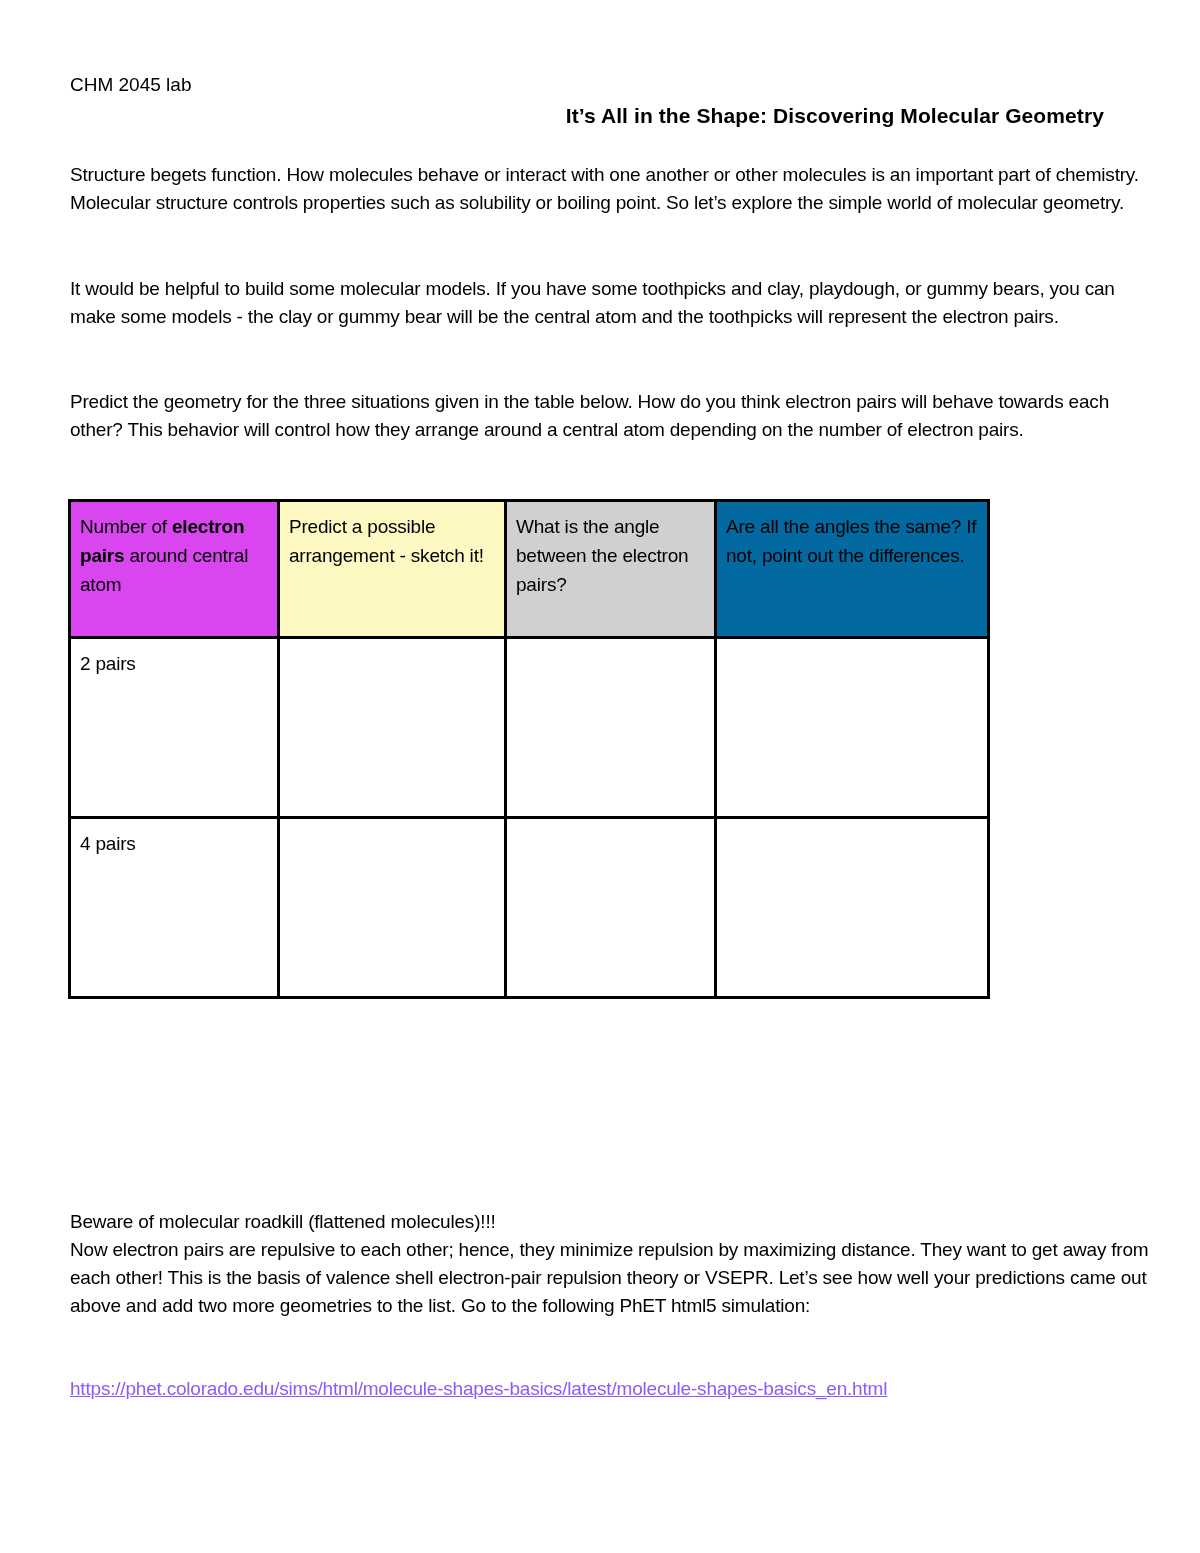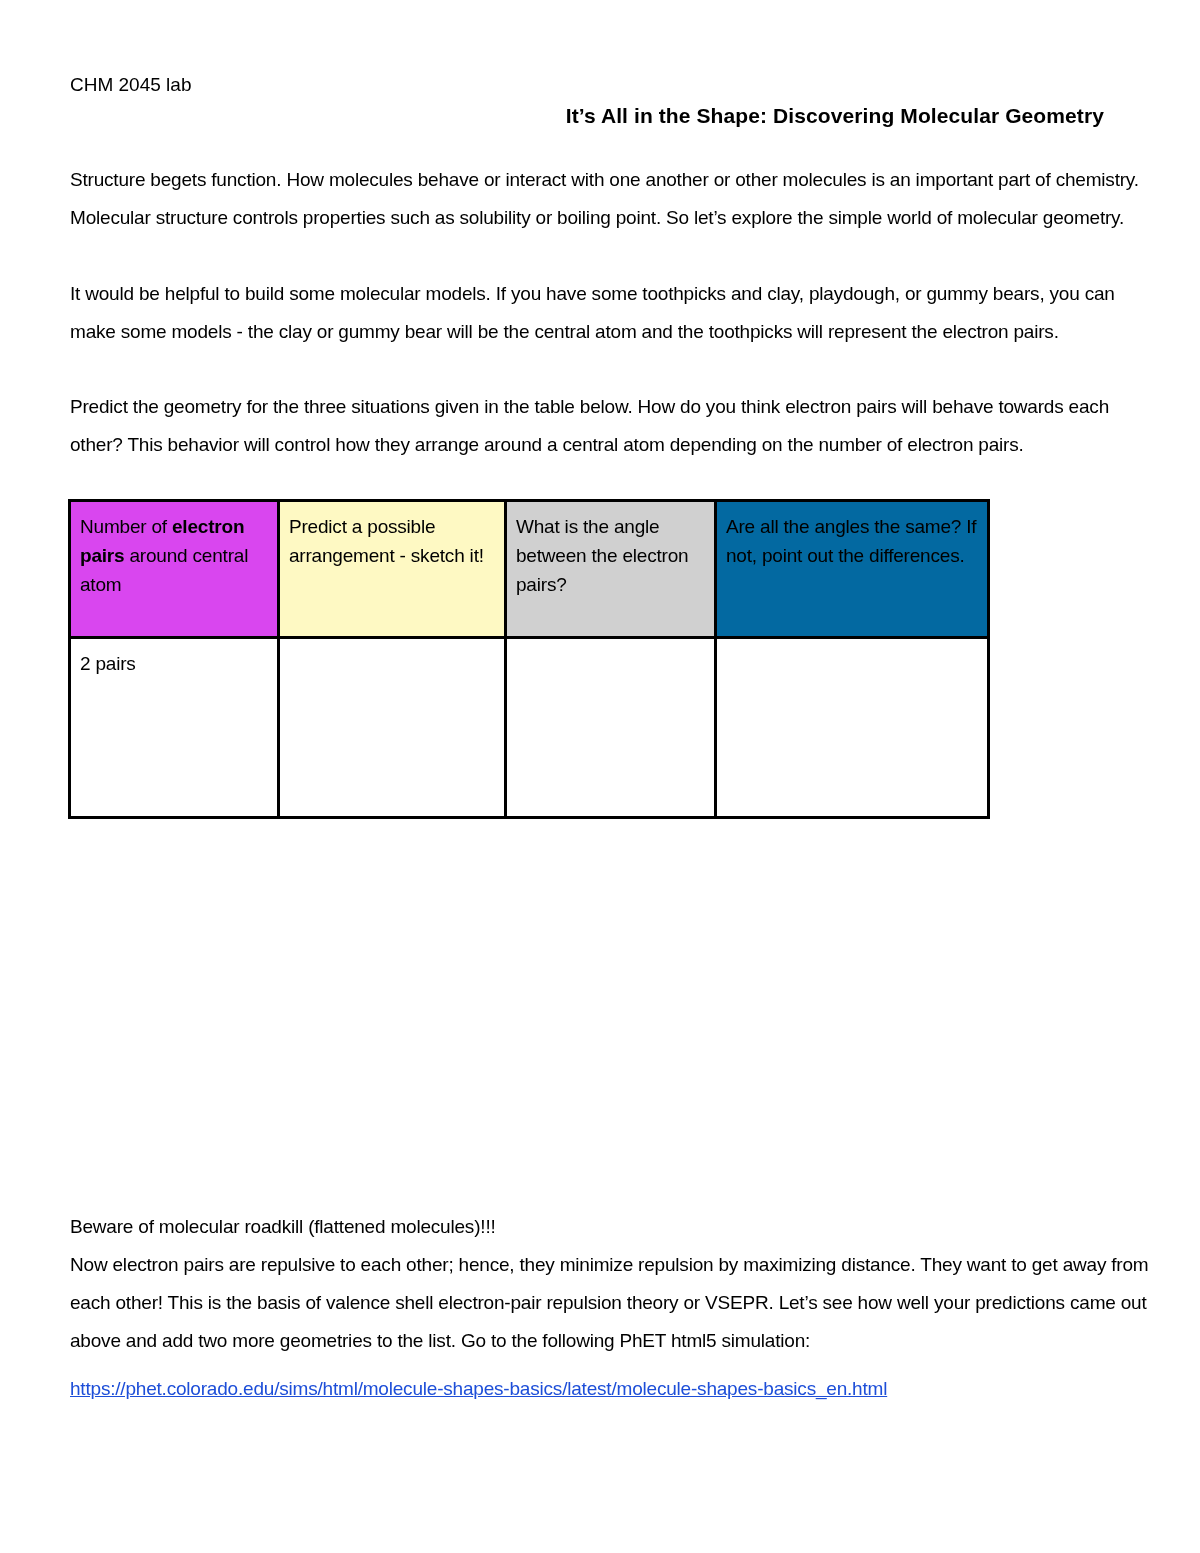--- a/index.html
+++ b/index.html
@@ -1,20 +1,20 @@
 <!DOCTYPE html>
 <html><head>
 <meta charset="utf-8">
 <style>
   html, body { margin:0; padding:0; background:#ffffff; }
   body { width:1200px; height:1553px; position:relative; font-family:"Liberation Sans", sans-serif; color:#000; overflow:hidden; }
   .course { position:absolute; left:70px; top:74px; font-size:19px; }
   .title { position:absolute; left:0; width:1104px; top:104px; text-align:right; font-size:21px; font-weight:bold; letter-spacing:0.1px; padding-left:0; }
   .title span { margin-left:-2px; }
-  .para { position:absolute; left:70px; width:1080px; font-size:19px; line-height:38px; letter-spacing:-0.2px; }
+  .para { position:absolute; left:70px; width:1080px; font-size:19px; line-height:28px; letter-spacing:-0.2px; }
   .p1 { top:161px; }
   .p2 { top:275px; }
   .p3 { top:388px; }
   .p4 { top:1208px; }
   table.grid { position:absolute; left:68px; top:499px; border-collapse:collapse; table-layout:fixed; }
   table.grid td, table.grid th { border:3px solid #000; vertical-align:top; text-align:left; font-size:19px; line-height:29px; font-weight:normal; padding:10px 8px 0 9px; letter-spacing:-0.2px; }
   table.grid th { background:#d0d0d0; height:124px; }
   table.grid td { height:167px; }
   .rowlabel { font-weight:bold; }
   .b { font-weight:bold; }
@@ -45,21 +45,27 @@
       <th style="background: #0369a1;"><span>Are all the angles the same?  If not, point out the differences.</span></th>
     </tr>
   </thead>
   <tbody>
     <tr>
       <td class="rowlabel">2 pairs</td>
       <td></td>
       <td></td>
       <td></td>
     </tr>
+    <tr>
+      <td class="rowlabel">4 pairs</td>
+      <td></td>
+      <td></td>
+      <td></td>
+    </tr>
   </tbody>
 </table>
 
 <div class="para p4">
   <div>Beware of molecular roadkill (flattened molecules)!!!</div>
   <div>Now electron pairs are repulsive to each other; hence, they minimize repulsion by maximizing distance.  They want to get away from each other!  This is the basis of valence shell electron-pair repulsion theory or VSEPR.  Let’s see how well your predictions came out above and add two more geometries to the list.  Go to the following PhET html5 simulation:</div>
 </div>
 
-<a class="link" style="color: #1d4ed8;">https://phet.colorado.edu/sims/html/molecule-shapes-basics/latest/molecule-shapes-basics_en.html</a>
+<a class="link" style="color: #8b5cf6;">https://phet.colorado.edu/sims/html/molecule-shapes-basics/latest/molecule-shapes-basics_en.html</a>
 
 </body></html>

